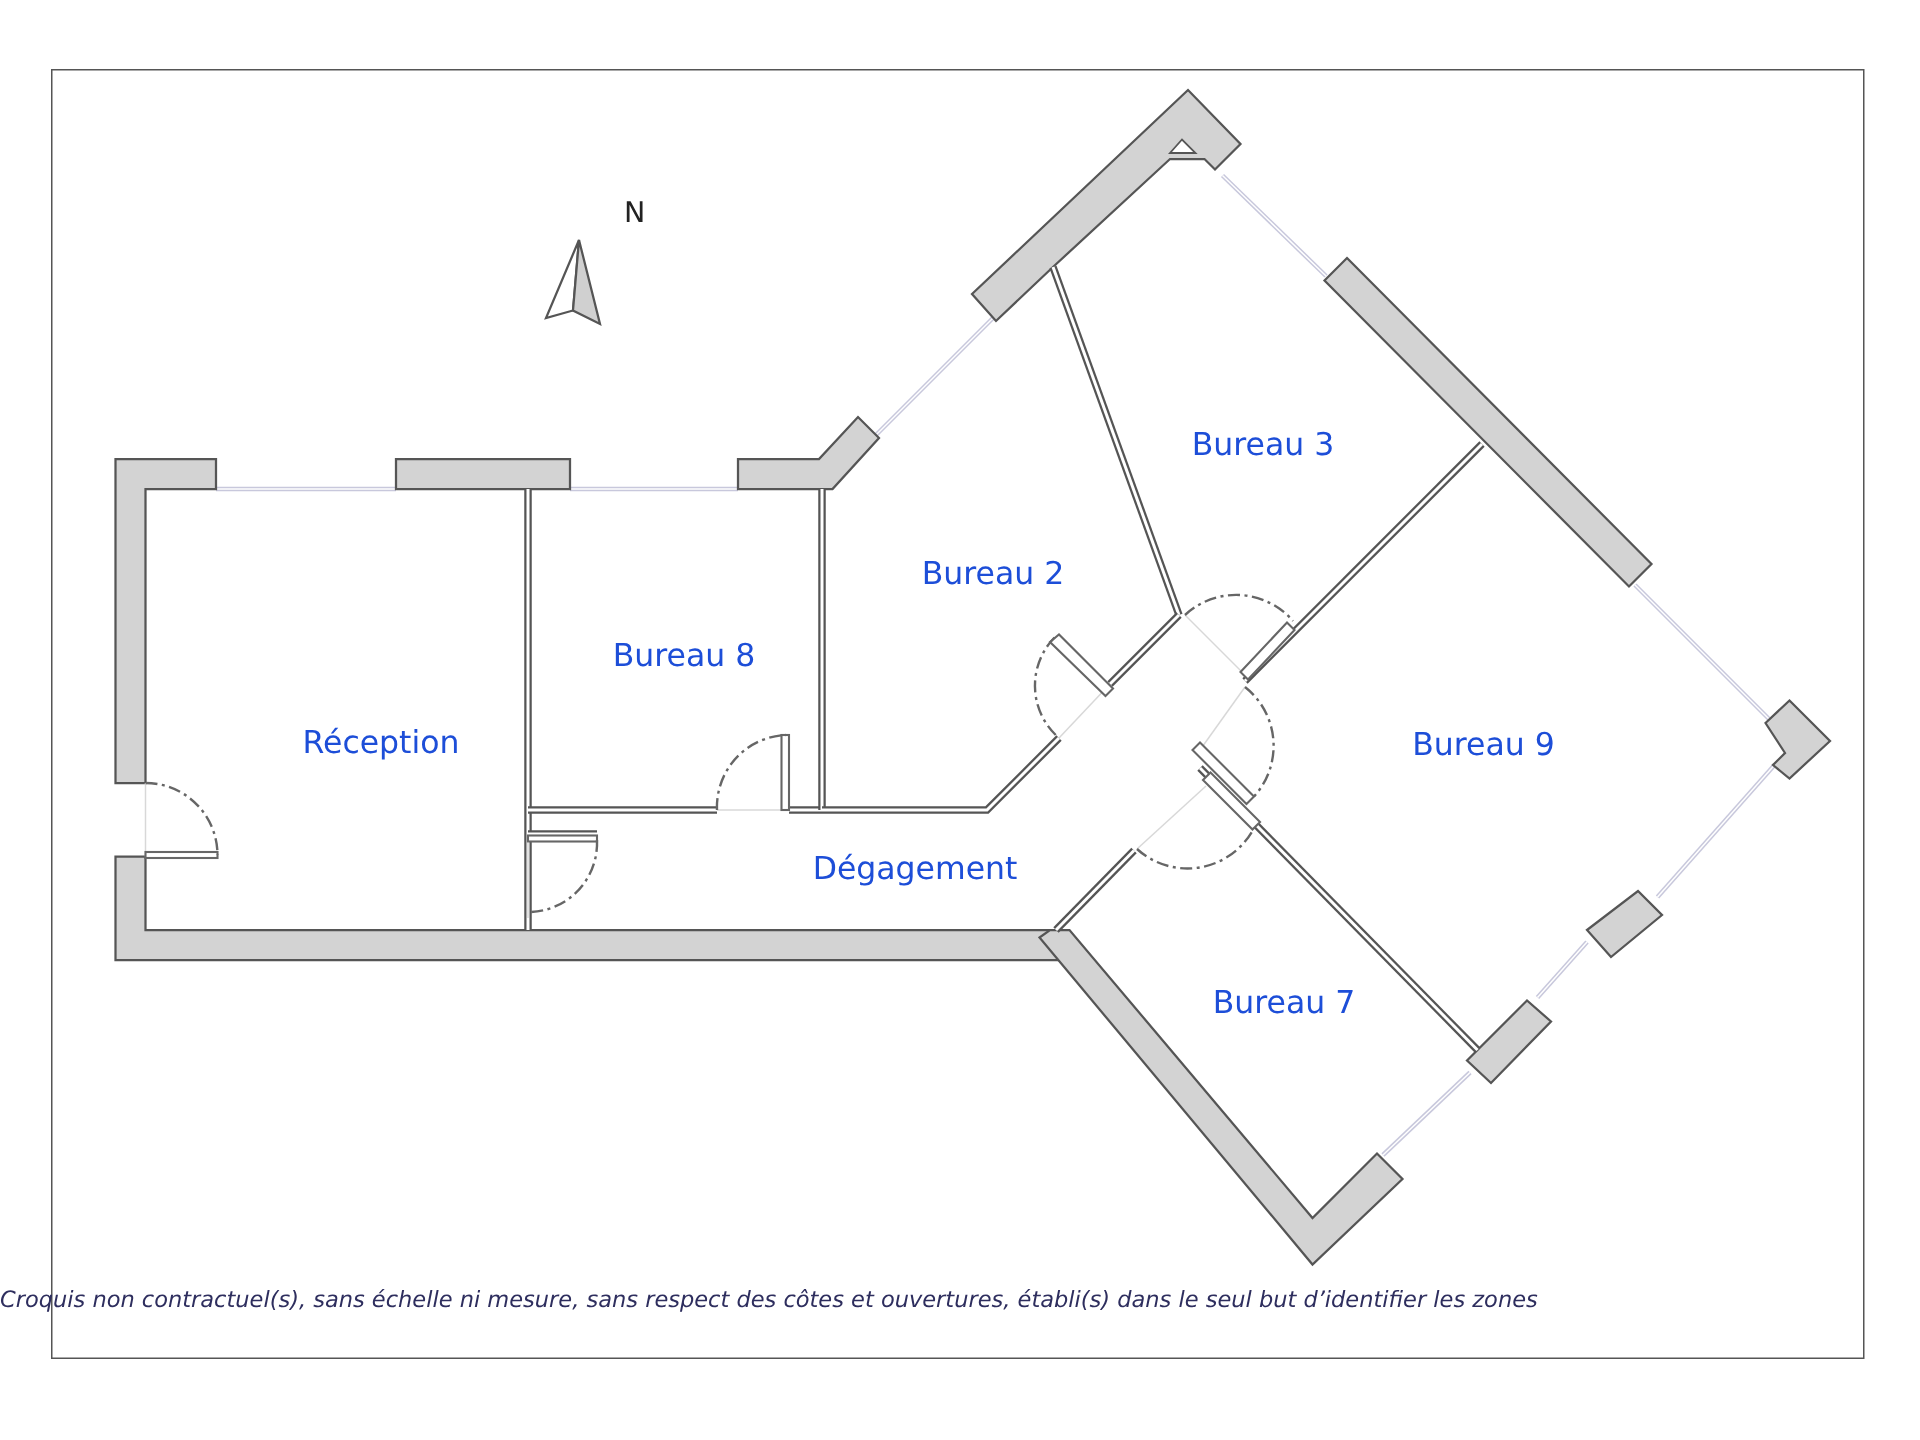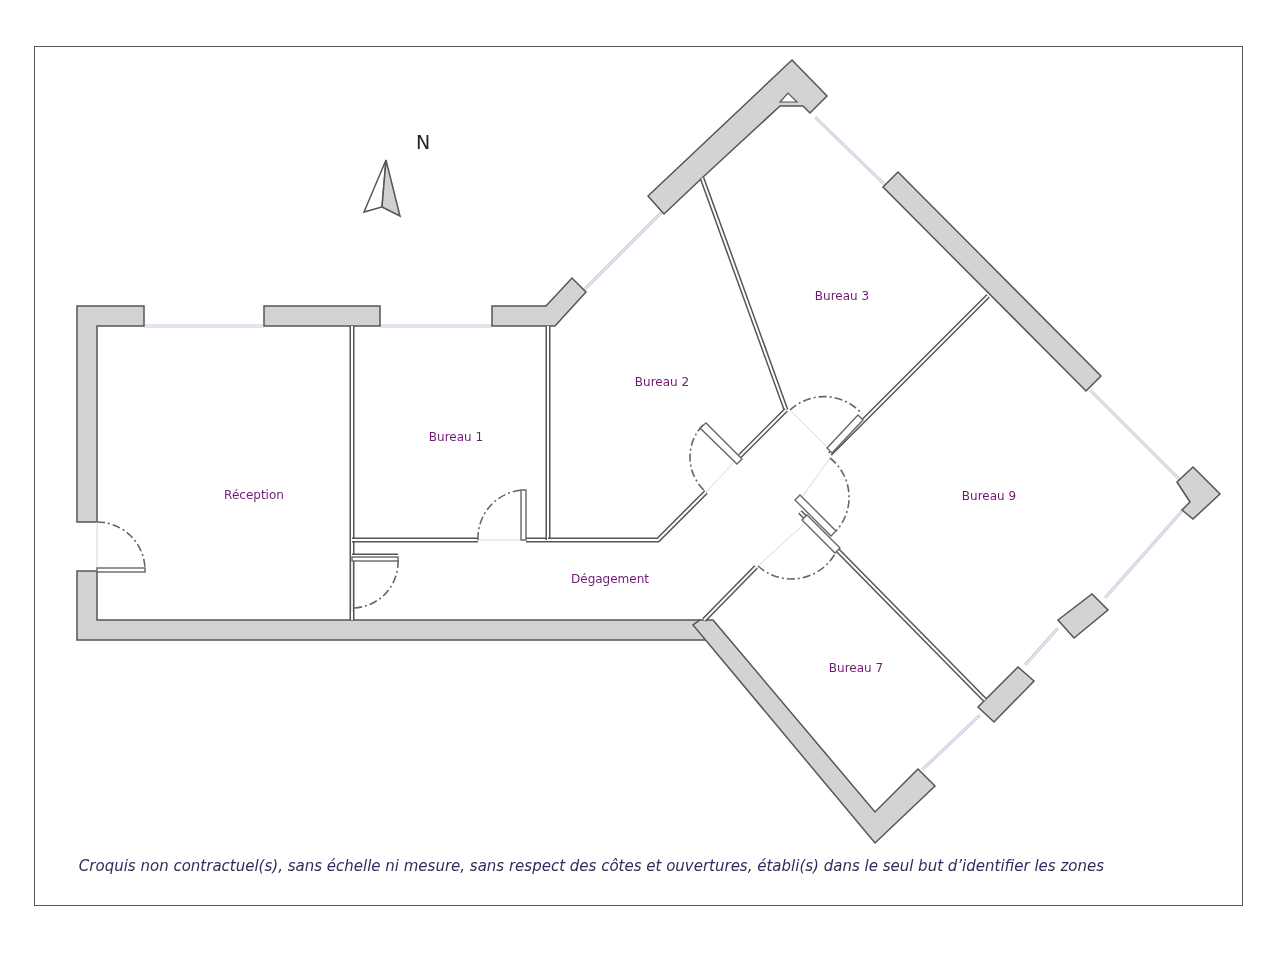--- a/index.html
+++ b/index.html
@@ -9,26 +9,26 @@
            border: 1.5px solid #555555; box-sizing: border-box; }
   svg.plan { position: absolute; left: 0; top: 0; }
   .wall { fill: #d3d3d3; stroke: #555555; stroke-width: 1.5; stroke-linejoin: miter; }
   .partition { fill: none; stroke: #555555; stroke-width: 5; }
   .partition-inner { fill: none; stroke: #ffffff; stroke-width: 2; }
   .window { stroke: #c8c8dc; stroke-width: 3; fill: none; }
   .window-inner { stroke: #ffffff; stroke-width: 1; fill: none; }
   .door-swing { fill: none; stroke: #666666; stroke-width: 1.6; stroke-dasharray: 8 3 2 3; }
   .door-leaf { fill: #ffffff; stroke: #666666; stroke-width: 1.4; }
   .threshold { stroke: #d8d8d8; stroke-width: 1; }
-  .room-label { position: absolute; color: #701a75; font-size: 12px;
+  .room-label { position: absolute; color: #1d4ed8; font-size: 21px;
                 font-family: "DejaVu Sans", "Liberation Sans", sans-serif;
                 white-space: nowrap; transform: translate(-50%, -50%); letter-spacing: 0px; }
   .north-label { position: absolute; left: 416px; top: 131px; font-size: 19px; color: #222222;
                  font-family: "DejaVu Sans", "Liberation Sans", sans-serif; }
-  .disclaimer { position: absolute; left: 0; width: 1104px; top: 857px; text-align: right;
+  .disclaimer { position: absolute; left: 0; width: 1104px; top: 857px; text-align: left;
                 font-style: italic; font-size: 15px; color: #2e2e5e;
                 font-family: "DejaVu Sans", "Liberation Sans", sans-serif; }
 </style>
 </head>
 <body>
 
 <div class="frame"></div>
 
 <svg class="plan" width="1280" height="960" viewBox="0 0 1280 960">
 
@@ -140,20 +140,20 @@
 
     <line class="threshold" x1="804" y1="524" x2="758" y2="566"></line>
     <polygon class="door-leaf" points="802,520 807,515 840,548 835,553"></polygon>
     <path class="door-swing" d="M758,566 A50,50 0 0 0 836,552"></path>
   </g>
 </svg>
 
 <span class="north-label">N</span>
 
 <span class="room-label" style="left:222px; top:495px;margin-left:32px;">Réception</span>
-<span class="room-label" style="left:456px; top:437px;">Bureau 1</span>
+<span class="room-label" style="left:456px; top:437px;">Bureau 8</span>
 <span class="room-label" style="left:662px; top:382px;">Bureau 2</span>
 <span class="room-label" style="left:842px; top:296px;">Bureau 3</span>
 <span class="room-label" style="left:989px; top:496px;">Bureau 9</span>
 <span class="room-label" style="left:856px; top:668px;">Bureau 7</span>
 <span class="room-label" style="left:610px; top:579px;">Dégagement</span>
 
 <div class="disclaimer">Croquis non contractuel(s), sans échelle ni mesure, sans respect des côtes et ouvertures, établi(s) dans le seul but d’identifier les zones</div>
 
 </body></html>

